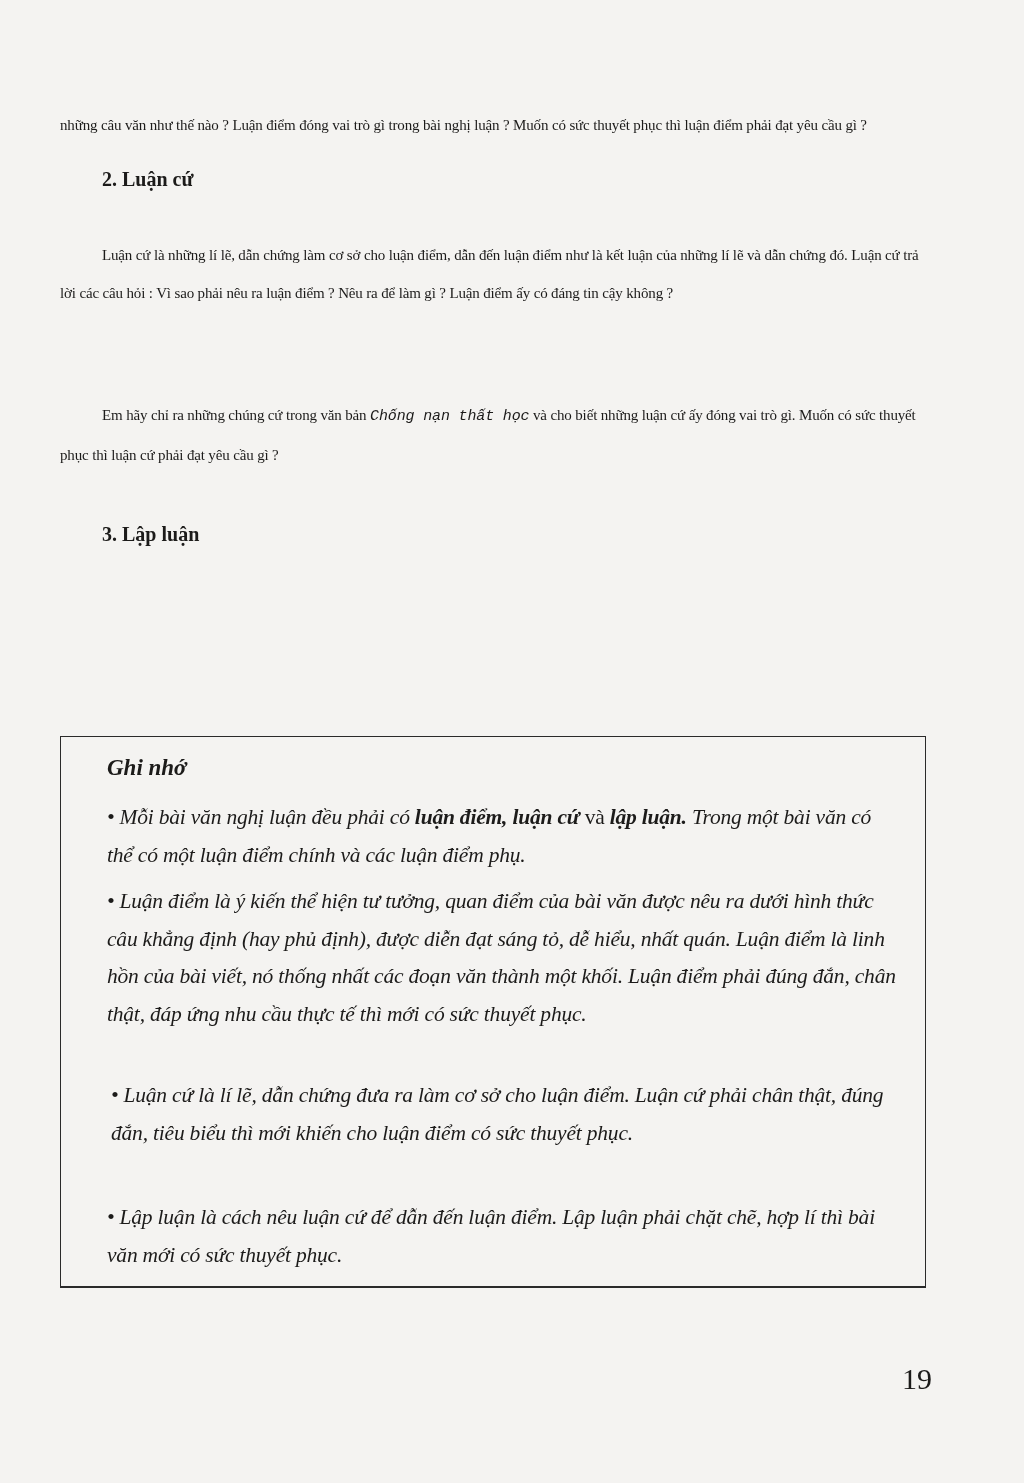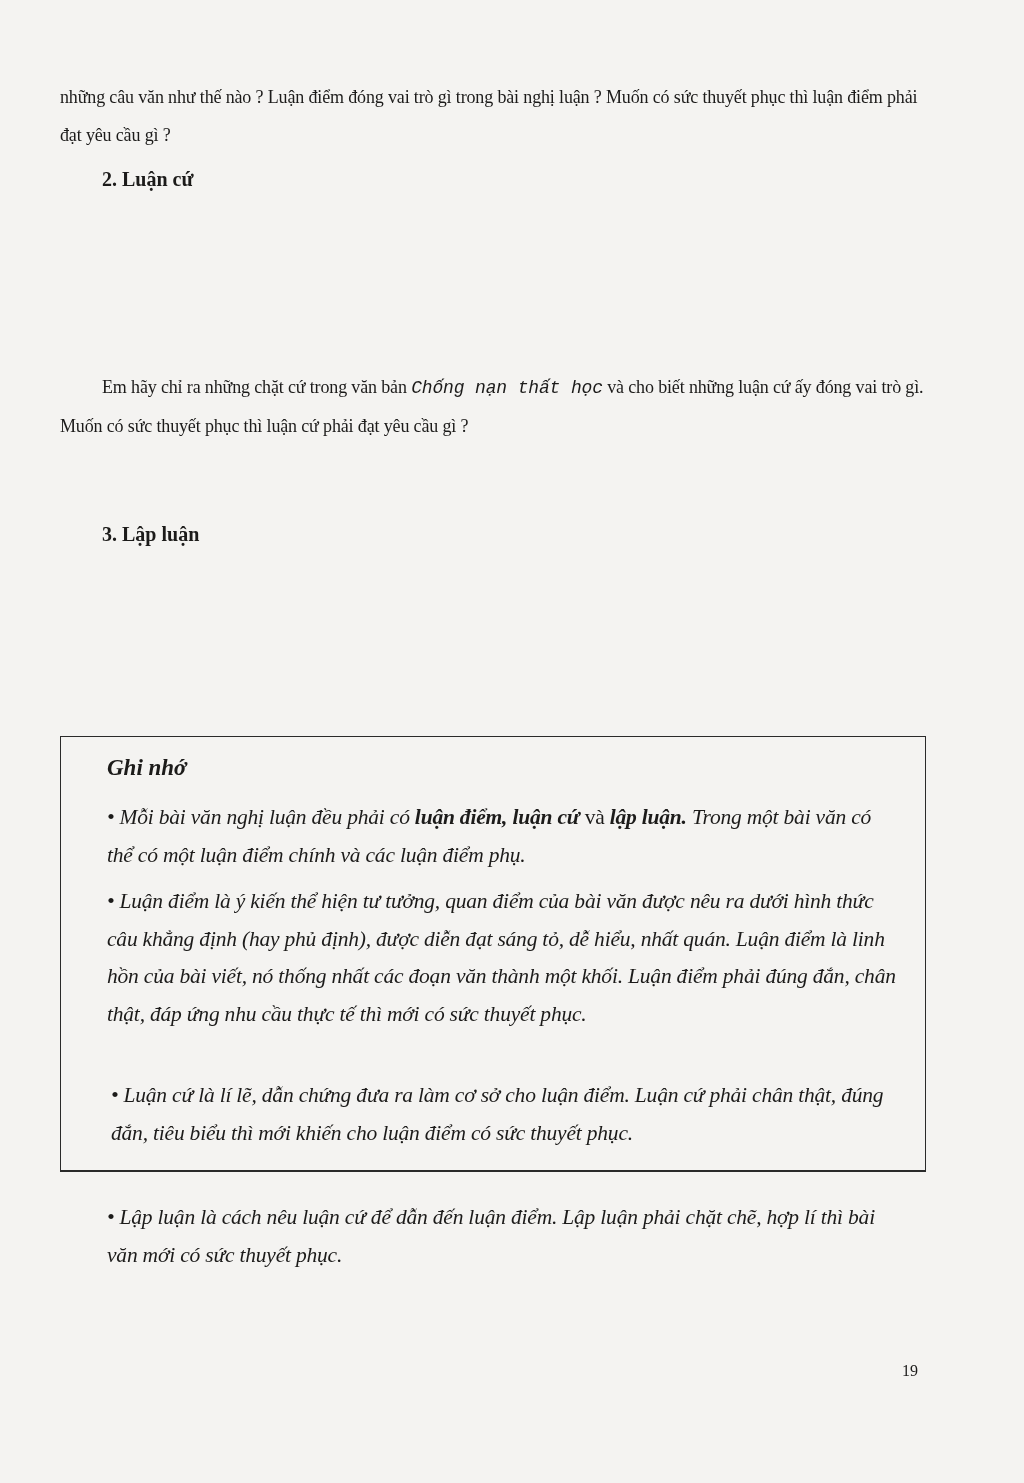--- a/index.html
+++ b/index.html
@@ -7,64 +7,66 @@
     width: 1024px; height: 1483px;
     background: #f4f3f1;
     color: #1c1b1a;
     font-family: "Liberation Serif", "DejaVu Serif", serif;
     position: relative; overflow: hidden;
   }
   .page { position: absolute; left: 0; top: 0; width: 1024px; height: 1483px; }
   p { margin: 0; }
   .body-text {
     position: absolute; left: 60px; width: 870px;
-    font-size: 18px; line-height: 38px;
+    font-size: 15px; line-height: 38px;
     letter-spacing: -0.15px;
+    margin-top: 28px;
   }
   .indent { text-indent: 42px; }
   .heading {
     position: absolute; left: 102px;
     font-size: 20px; font-weight: bold; line-height: 30px; text-align: center;
   }
   i { font-style: italic; font-family: Liberation Mono, monospace; }
   .box {
     position: absolute; left: 60px; top: 736px;
-    width: 866px; height: 436px;
+    width: 866px; height: 552px;
     border: 1.5px solid #2a2a2a;
     border-bottom-width: 2.5px;
     box-sizing: border-box;
   }
   .box-title {
     position: absolute; left: 46px; top: 18px;
     font-size: 23px; font-weight: bold; font-style: italic;
   }
   .bullet {
     position: absolute; left: 46px; width: 790px;
     font-style: italic;
     font-size: 21.5px; line-height: 37.5px; letter-spacing: -0.2px;
   }
   .bullet b { font-weight: bold; }
   .bullet .plain { font-style: normal; font-weight: normal; }
   .page-number {
     position: absolute; left: 902px; top: 1362px;
-    font-size: 16px;
+    font-size: 30px;
   }
 </style>
 </head>
 <body>
 
 <div class="page">
 
   <p class="body-text" style="top:78px;">những câu văn như thế nào ? Luận điểm đóng vai trò gì trong bài nghị luận ? Muốn có sức thuyết phục thì luận điểm phải đạt yêu cầu gì ?</p>
 
   <div class="heading" style="top:164px;">2. Luận cứ</div>
 
+  <p class="body-text indent" style="top:208px;">Luận cứ là những lí lẽ, dẫn chứng làm cơ sở cho luận điểm, dẫn đến luận điểm như là kết luận của những lí lẽ và dẫn chứng đó. Luận cứ trả lời các câu hỏi : Vì sao phải nêu ra luận điểm ? Nêu ra để làm gì ? Luận điểm ấy có đáng tin cậy không ?</p>
 
   <p class="body-text indent" style="top:368px;">
-    <span>Em hãy chỉ ra những chặt cứ trong văn bản </span><i>Chống nạn thất học</i><span>  và cho biết những luận cứ ấy đóng vai trò gì. Muốn có sức thuyết phục thì luận cứ phải đạt yêu cầu gì ?</span>
+    <span>Em hãy chỉ ra những chúng cứ trong văn bản </span><i>Chống nạn thất học</i><span>  và cho biết những luận cứ ấy đóng vai trò gì. Muốn có sức thuyết phục thì luận cứ phải đạt yêu cầu gì ?</span>
   </p>
 
   <div class="heading" style="top:508px;margin-top:11px;">3. Lập luận</div>
 
 
 
   <div class="box">
     <div class="box-title">Ghi nhớ</div>
 
     <p class="bullet" style="top:62px;">

